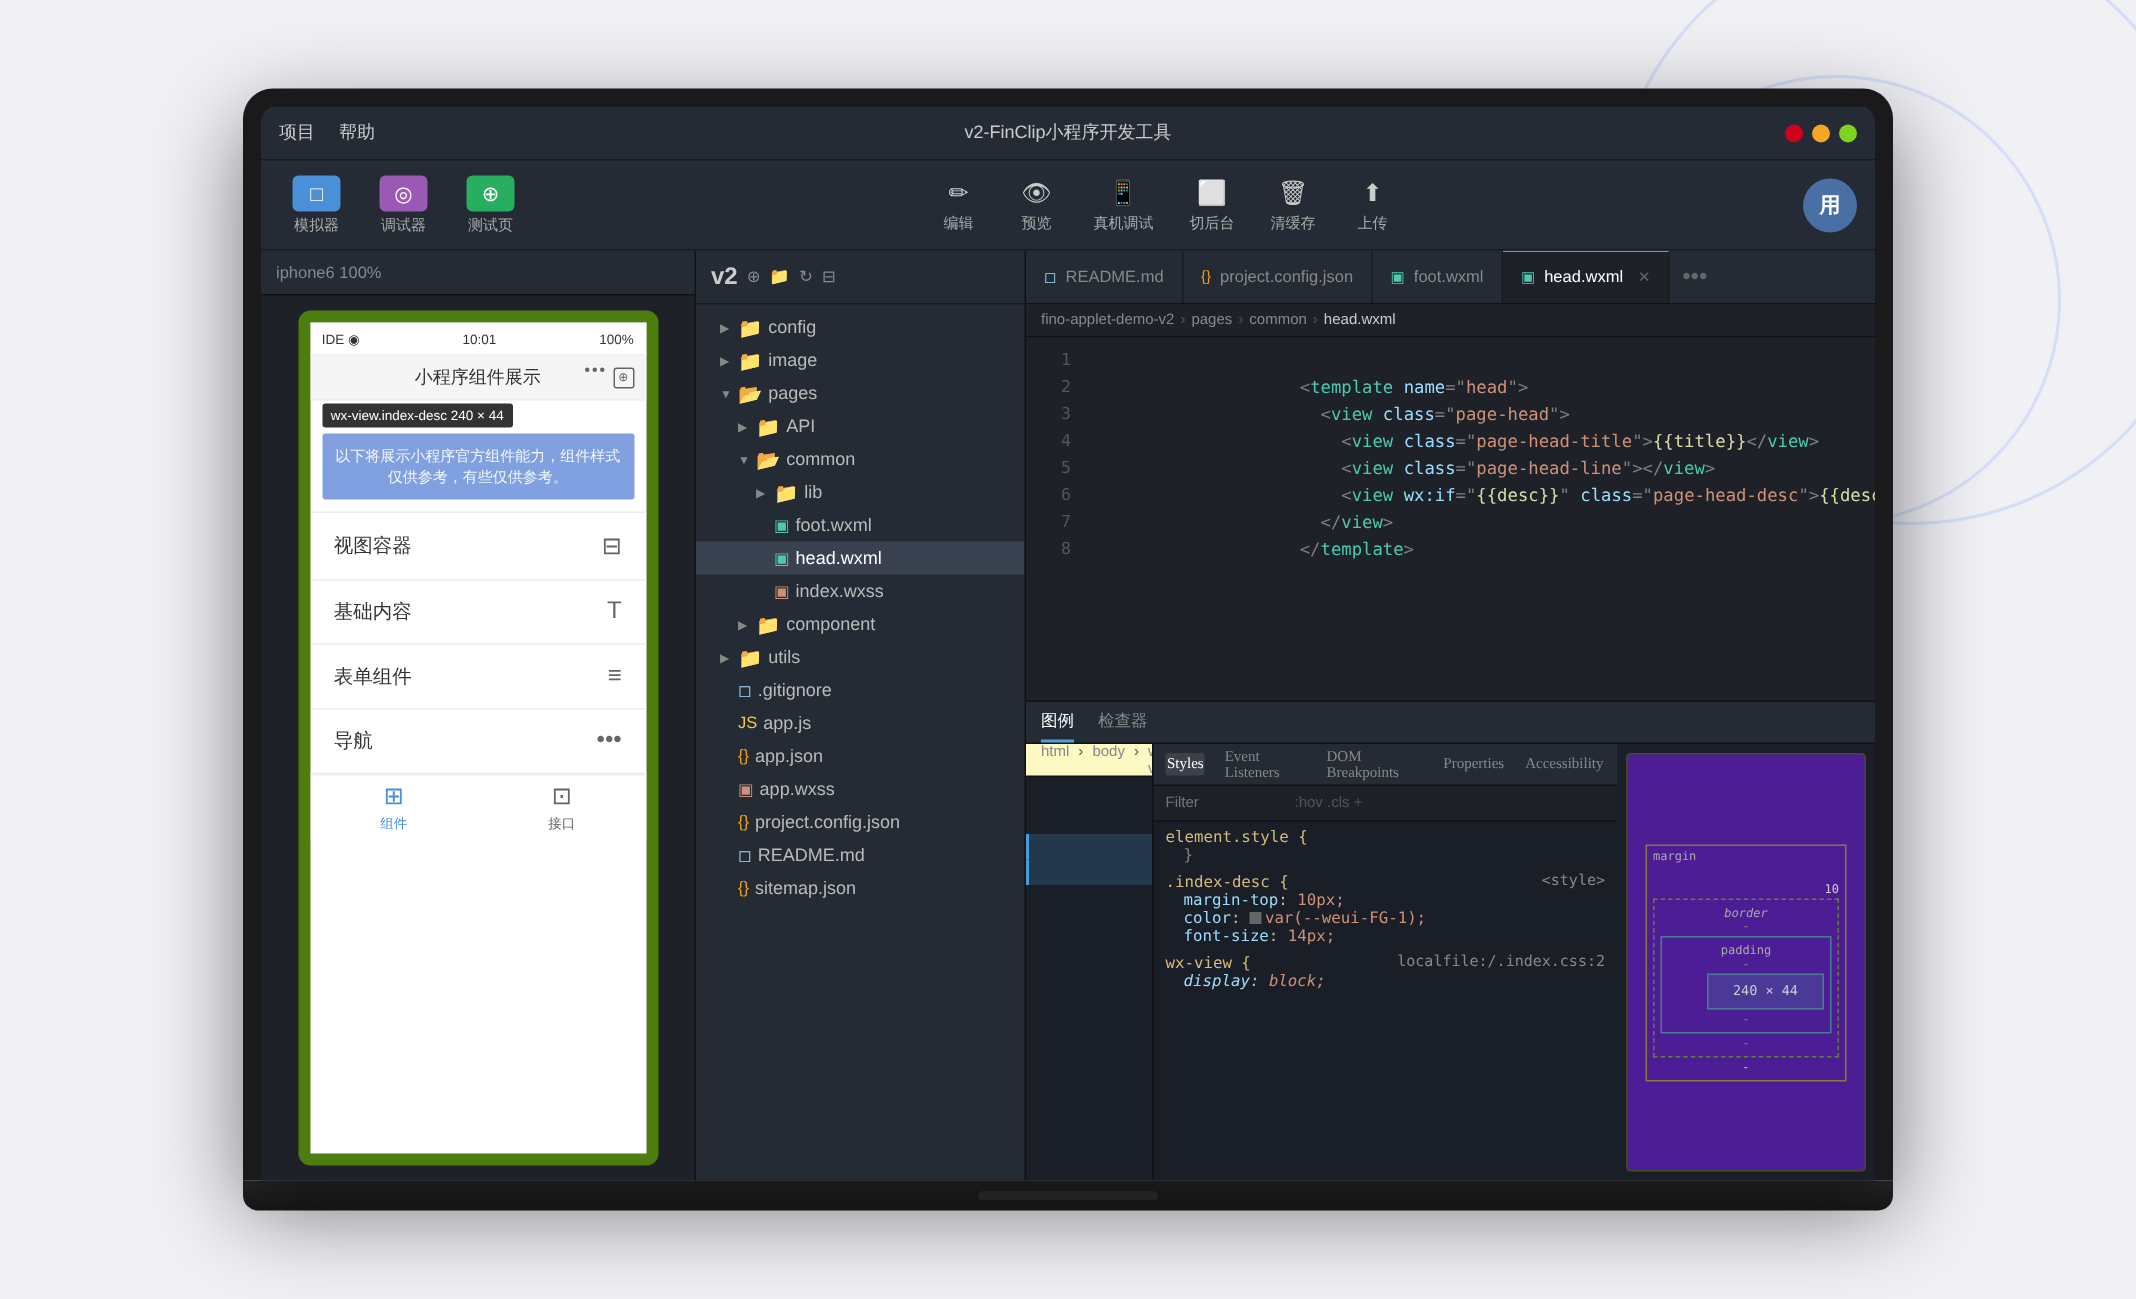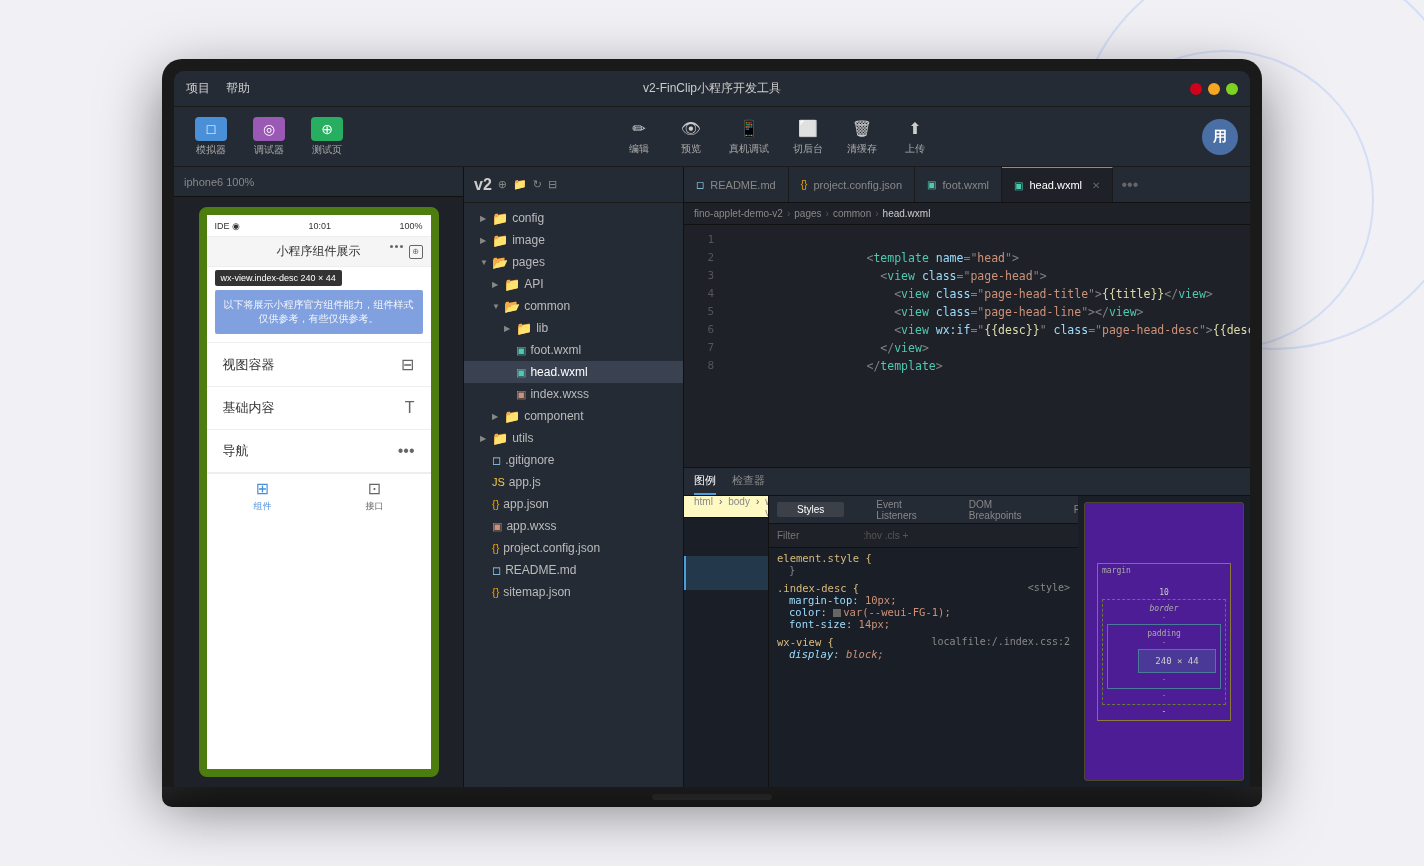--- a/index.html
+++ b/index.html
@@ -541,21 +541,22 @@
       align-items: center;
       padding: 0 8px;
       gap: 12px;
       border-bottom: 1px solid #111;
       flex-shrink: 0;
     }
     .style-tab {
       font-size: 10px;
       color: #888;
       cursor: pointer;
-      padding: 2px 20px;
+      padding: 2px 1px;
+      font-family: Liberation Serif, serif;
     }
     .style-tab.active {
       color: #fff;
       background: rgba(255,255,255,0.1);
       border-radius: 2px;
     }
     .styles-filter {
       height: 24px;
       background: #1e2228;
       display: flex;
@@ -753,20 +754,24 @@
                 </div>
 
                 <div class="phone-nav-items">
                   <div class="phone-nav-item">
                     <span>视图容器</span>
                     <span class="phone-nav-item-icon">⊟</span>
                   </div>
                   <div class="phone-nav-item">
                     <span>基础内容</span>
                     <span class="phone-nav-item-icon">T</span>
+                  </div>
+                  <div class="phone-nav-item">
+                    <span>表单组件</span>
+                    <span class="phone-nav-item-icon">≡</span>
                   </div>
                   <div class="phone-nav-item">
                     <span>导航</span>
                     <span class="phone-nav-item-icon">•••</span>
                   </div>
                 </div>
 
                 <div class="phone-bottom-nav">
                   <div class="phone-bottom-tab active">
                     <div class="phone-bottom-tab-icon">⊞</div>
@@ -1078,21 +1083,21 @@
                         </div>
                       </div>
                     </div>
                   </div>
                 </div>
 
                 <div class="box-model" style="display:flex;flex-direction:column;align-items:center;justify-content:center;width:160px;flex-shrink:0;background:#4c1d95;border:1px solid #4a4a2a;margin:6px;padding:12px;font-size:9px;font-family:monospace;">
 
                   <div style="width:100%;border:1px solid #8a7a3a;padding:4px;position:relative;">
                     <div style="position:absolute;top:2px;left:4px;color:#aaa;font-size:8px;">margin</div>
-                    <div style="text-align:center;color:#ccc;font-size:8px;margin-top:20px;">10</div>
+                    <div style="text-align:right;color:#ccc;font-size:8px;margin-top:20px;">10</div>
 
                     <div style="border:1px dashed #6a7a3a;padding:4px;margin-top:2px;">
                       <div style="position:relative;">
                         <div style="text-align:center;color:#aaa;font-size:8px;font-style:italic;">border</div>
                         <div style="text-align:center;color:#888;font-size:8px;">-</div>
 
                         <div style="border:1px solid #4a7a9a;padding:4px;margin-top:2px;">
                           <div style="text-align:center;color:#aaa;font-size:8px;">padding</div>
                           <div style="text-align:center;color:#888;font-size:8px;">-</div>
 

